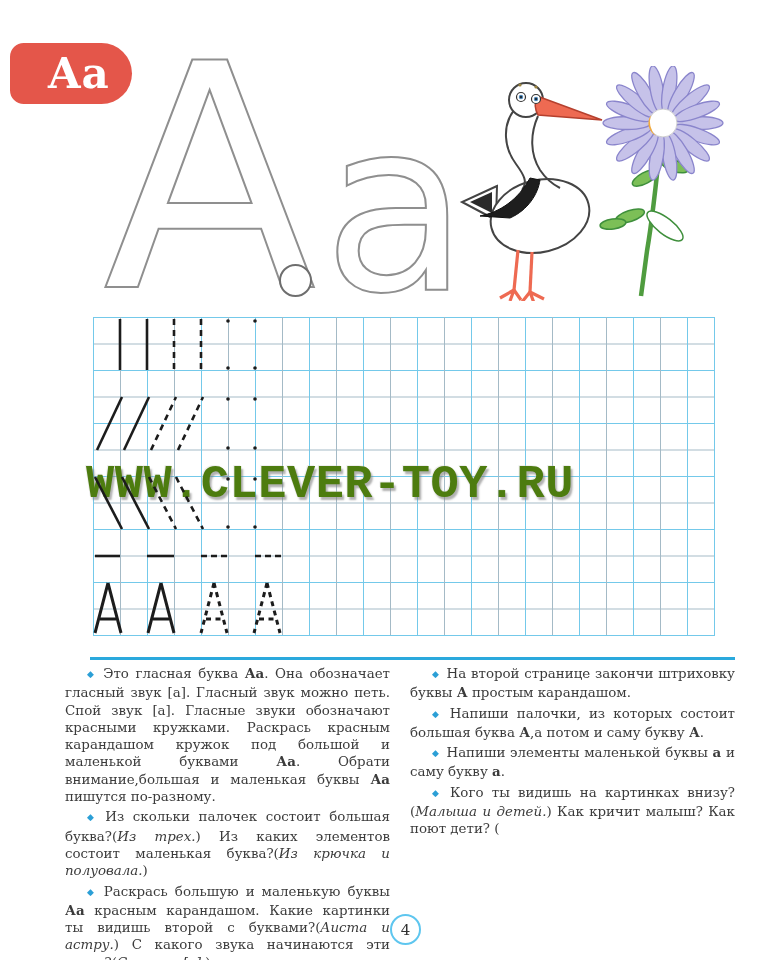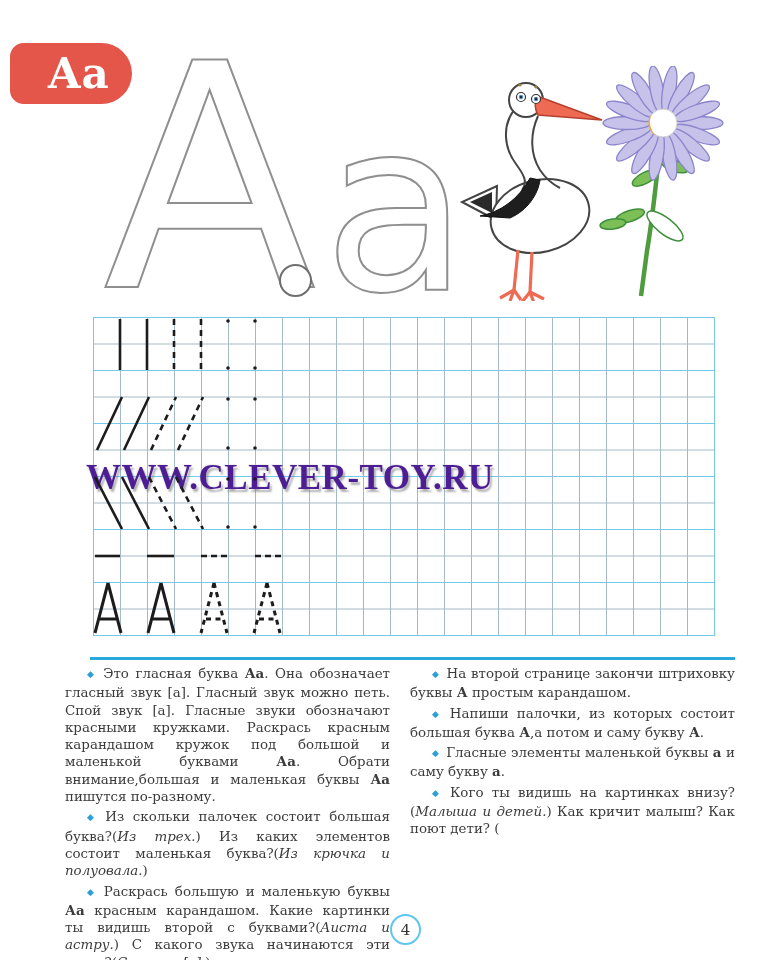--- a/index.html
+++ b/index.html
@@ -29,22 +29,22 @@
       repeating-linear-gradient(90deg, #74c9ea 0 1px, transparent 1px 54px),
       repeating-linear-gradient(90deg, #a4bac6 0 1px, transparent 1px 54px),
       repeating-linear-gradient(180deg, #74c9ea 0 1px, transparent 1px 53px),
       repeating-linear-gradient(180deg, #a4bac6 0 1px, transparent 1px 53px);
     background-position:0 0, 27px 0, 0 0, 0 26.5px;
     border-right:1px solid #74c9ea;border-bottom:1px solid #74c9ea;}
   .strokes{position:absolute;left:0;top:0;z-index:3;}
 
   
   .watermark{position:absolute;left:86px;top:458px;width:644px;z-index:2;
-     font-family:Liberation Serif, serif;font-weight:bold;font-size:35px;letter-spacing:.5px;
-     color:#4c1d95;text-shadow:2px 3px 2px rgba(125,125,125,.6), -1px -1px 0 rgba(210,210,210,.35);
+     font-family:Liberation Mono, monospace;font-weight:bold;font-size:47px;letter-spacing:.5px;
+     color:#4d7c0f;text-shadow:2px 3px 2px rgba(125,125,125,.6), -1px -1px 0 rgba(210,210,210,.35);
      white-space:nowrap;}
 
   
   .separator{position:absolute;left:90px;top:657px;width:645px;height:3px;background:#2aa9dd;}
   .cols{position:absolute;left:64px;top:665px;width:672px;display:flex;gap:19px;}
   .col{width:326px;}
   .para{margin:0 0 3px 1px;text-align:justify;text-indent:22px;font-size:13.4px;line-height:17.3px;
         color:#3b3b3b;}
   .para.cont{text-indent:0;}
   .bullet{color:#2b9fd6;font-size:9px;font-family:"DejaVu Sans",sans-serif;margin-right:7px;
@@ -203,21 +203,21 @@
   <div class="separator"></div>
   <div class="cols">
     <div class="col">
         <p class="para"><span class="bullet">◆</span><span>Это гласная буква </span><span class="seg-b">Аа</span><span>. Она обозначает гласный звук [а]. Гласный звук можно петь. Спой звук [а]. Гласные звуки обозначают красными кружками. Раскрась красным карандашом кружок под большой и маленькой буквами </span><span class="seg-b">Аа</span><span>. Обрати внимание,большая и маленькая буквы </span><span class="seg-b">Аа</span><span> пишутся по-разному.</span></p>
         <p class="para"><span class="bullet">◆</span><span>Из скольки палочек состоит большая буква?(</span><span class="seg-i">Из трех.</span><span>) Из каких элементов состоит маленькая буква?(</span><span class="seg-i">Из крючка и полуовала.</span><span>)</span></p>
         <p class="para"><span class="bullet">◆</span><span>Раскрась большую и маленькую буквы </span><span class="seg-b">Аа</span><span> красным карандашом. Какие картинки ты видишь второй  с буквами?(</span><span class="seg-i">Аиста и астру.</span><span>) С какого звука начинаются эти слова?(</span><span class="seg-i">Со звука [а].</span><span>)</span></p>
       </div>
     <div class="col">
         <p class="para"><span class="bullet">◆</span><span>На второй странице закончи штриховку буквы </span><span class="seg-b">А</span><span> простым  карандашом.</span></p>
         <p class="para"><span class="bullet">◆</span><span>Напиши палочки, из которых состоит большая буква </span><span class="seg-b">А</span><span>,а потом  и саму букву </span><span class="seg-b">А</span><span>.</span></p>
-        <p class="para"><span class="bullet">◆</span><span>Гласные элементы маленькой буквы </span><span class="seg-b">а</span><span> и саму букву </span><span class="seg-b">а</span><span>.</span></p>
+        <p class="para"><span class="bullet">◆</span><span>Напиши элементы маленькой буквы </span><span class="seg-b">а</span><span> и саму букву </span><span class="seg-b">а</span><span>.</span></p>
         <p class="para"><span class="bullet">◆</span><span>Кого ты видишь на картинках внизу?(</span><span class="seg-i">Малыша и детей.</span><span>) Как кричит малыш? Как поют дети? (</span></p>
       </div>
   </div>
 
   <div class="pageno">
     <span>4</span>
   </div>
 
 </div>
 

